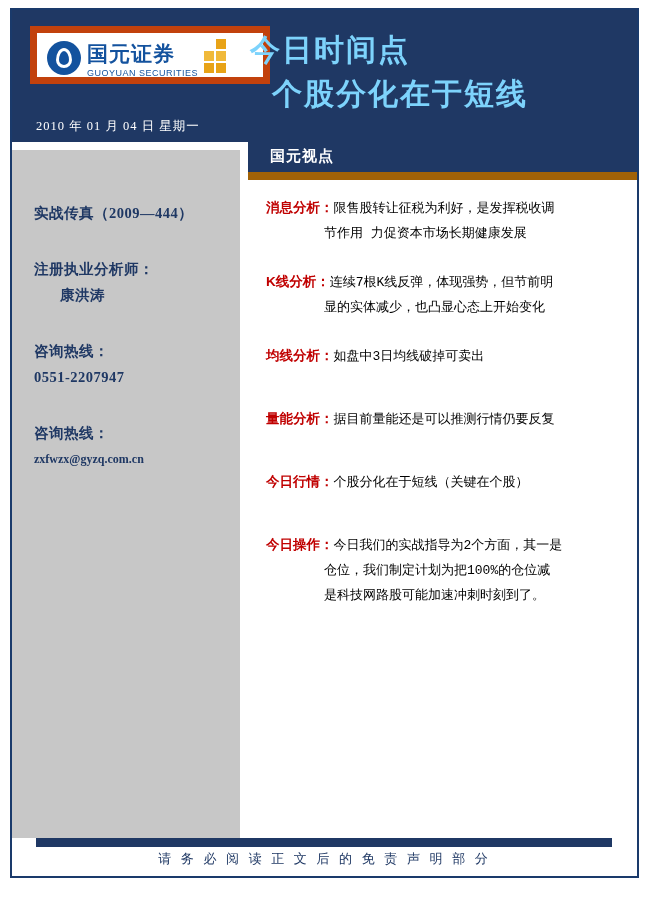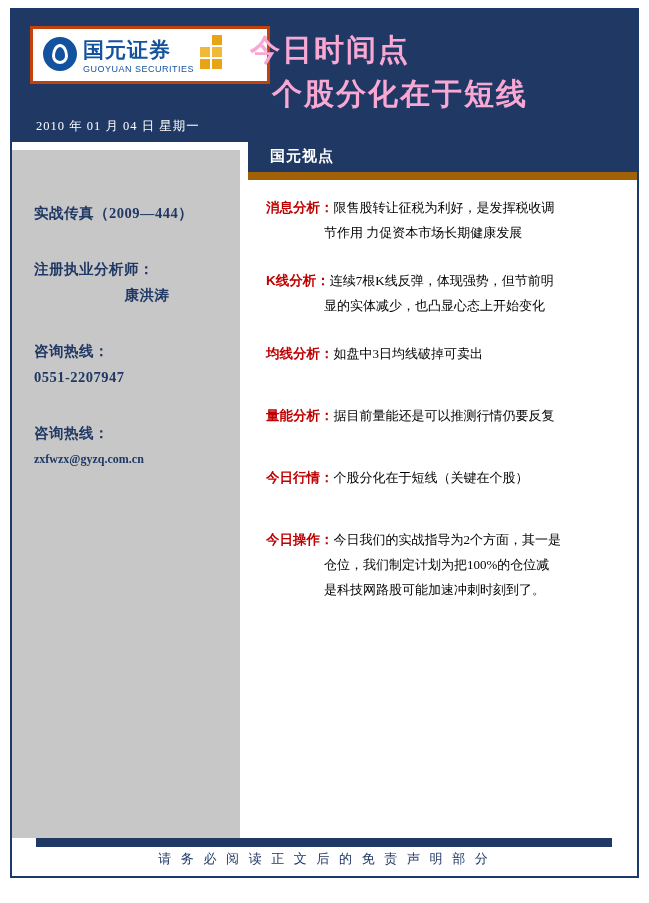--- a/index.html
+++ b/index.html
@@ -37,21 +37,21 @@
     background: #1f3864;
     box-sizing: border-box;
   }
   .logo-box {
     position: absolute;
     left: 18px;
     top: 16px;
     width: 240px;
     height: 58px;
     background: #ffffff;
-    border: 3px solid #c2410c;
+    border: 7px solid #c2410c;
     box-sizing: border-box;
   }
   .logo-mark {
     position: absolute;
     left: 10px;
     top: 8px;
     width: 34px;
     height: 34px;
     border-radius: 50%;
     background: #13529e;
@@ -109,21 +109,21 @@
     font-family: "Liberation Serif", serif;
     font-size: 12.5px;
     color: #ffffff;
     letter-spacing: 1px;
   }
   .header-title {
     position: absolute;
     left: 238px;
     top: 18px;
     width: 380px;
-    color: #f9a8d4;
+    color: #7dd3fc;
     font-family: "Liberation Sans", sans-serif;
     font-weight: bold;
     font-size: 30px;
     line-height: 44px;
     letter-spacing: 2px;
   }
   .header-title .l2 {
     padding-left: 22px;
   }
   
@@ -143,21 +143,21 @@
     color: #1f3864;
     font-family: "Liberation Serif", serif;
   }
   .lblock { margin-bottom: 30px; }
   .lline {
     font-size: 14.5px;
     font-weight: bold;
     line-height: 26px;
     letter-spacing: 0.5px;
   }
-  .lline.indent { padding-left: 26px; text-align: center; }
+  .lline.indent { padding-left: 26px; }
   .lline.small {
     font-size: 12px;
     font-weight: bold;
     letter-spacing: 0;
   }
   
   .right-col {
     position: absolute;
     left: 248px;
     top: 142px;
@@ -189,21 +189,21 @@
   .sec-label {
     color: #c00000;
     font-weight: bold;
     font-size: 13.5px;
     font-family: "Liberation Sans", sans-serif;
     white-space: nowrap;
   }
   .sec-body {
     color: #000000;
     font-size: 13px;
-    font-family: Liberation Serif, serif;
+    font-family: Liberation Mono, monospace;
     line-height: 25px;
   }
   .sec-row {
     display: block;
     line-height: 25px;
   }
   .sec-cont {
     display: block;
     line-height: 25px;
     padding-left: 58px;

